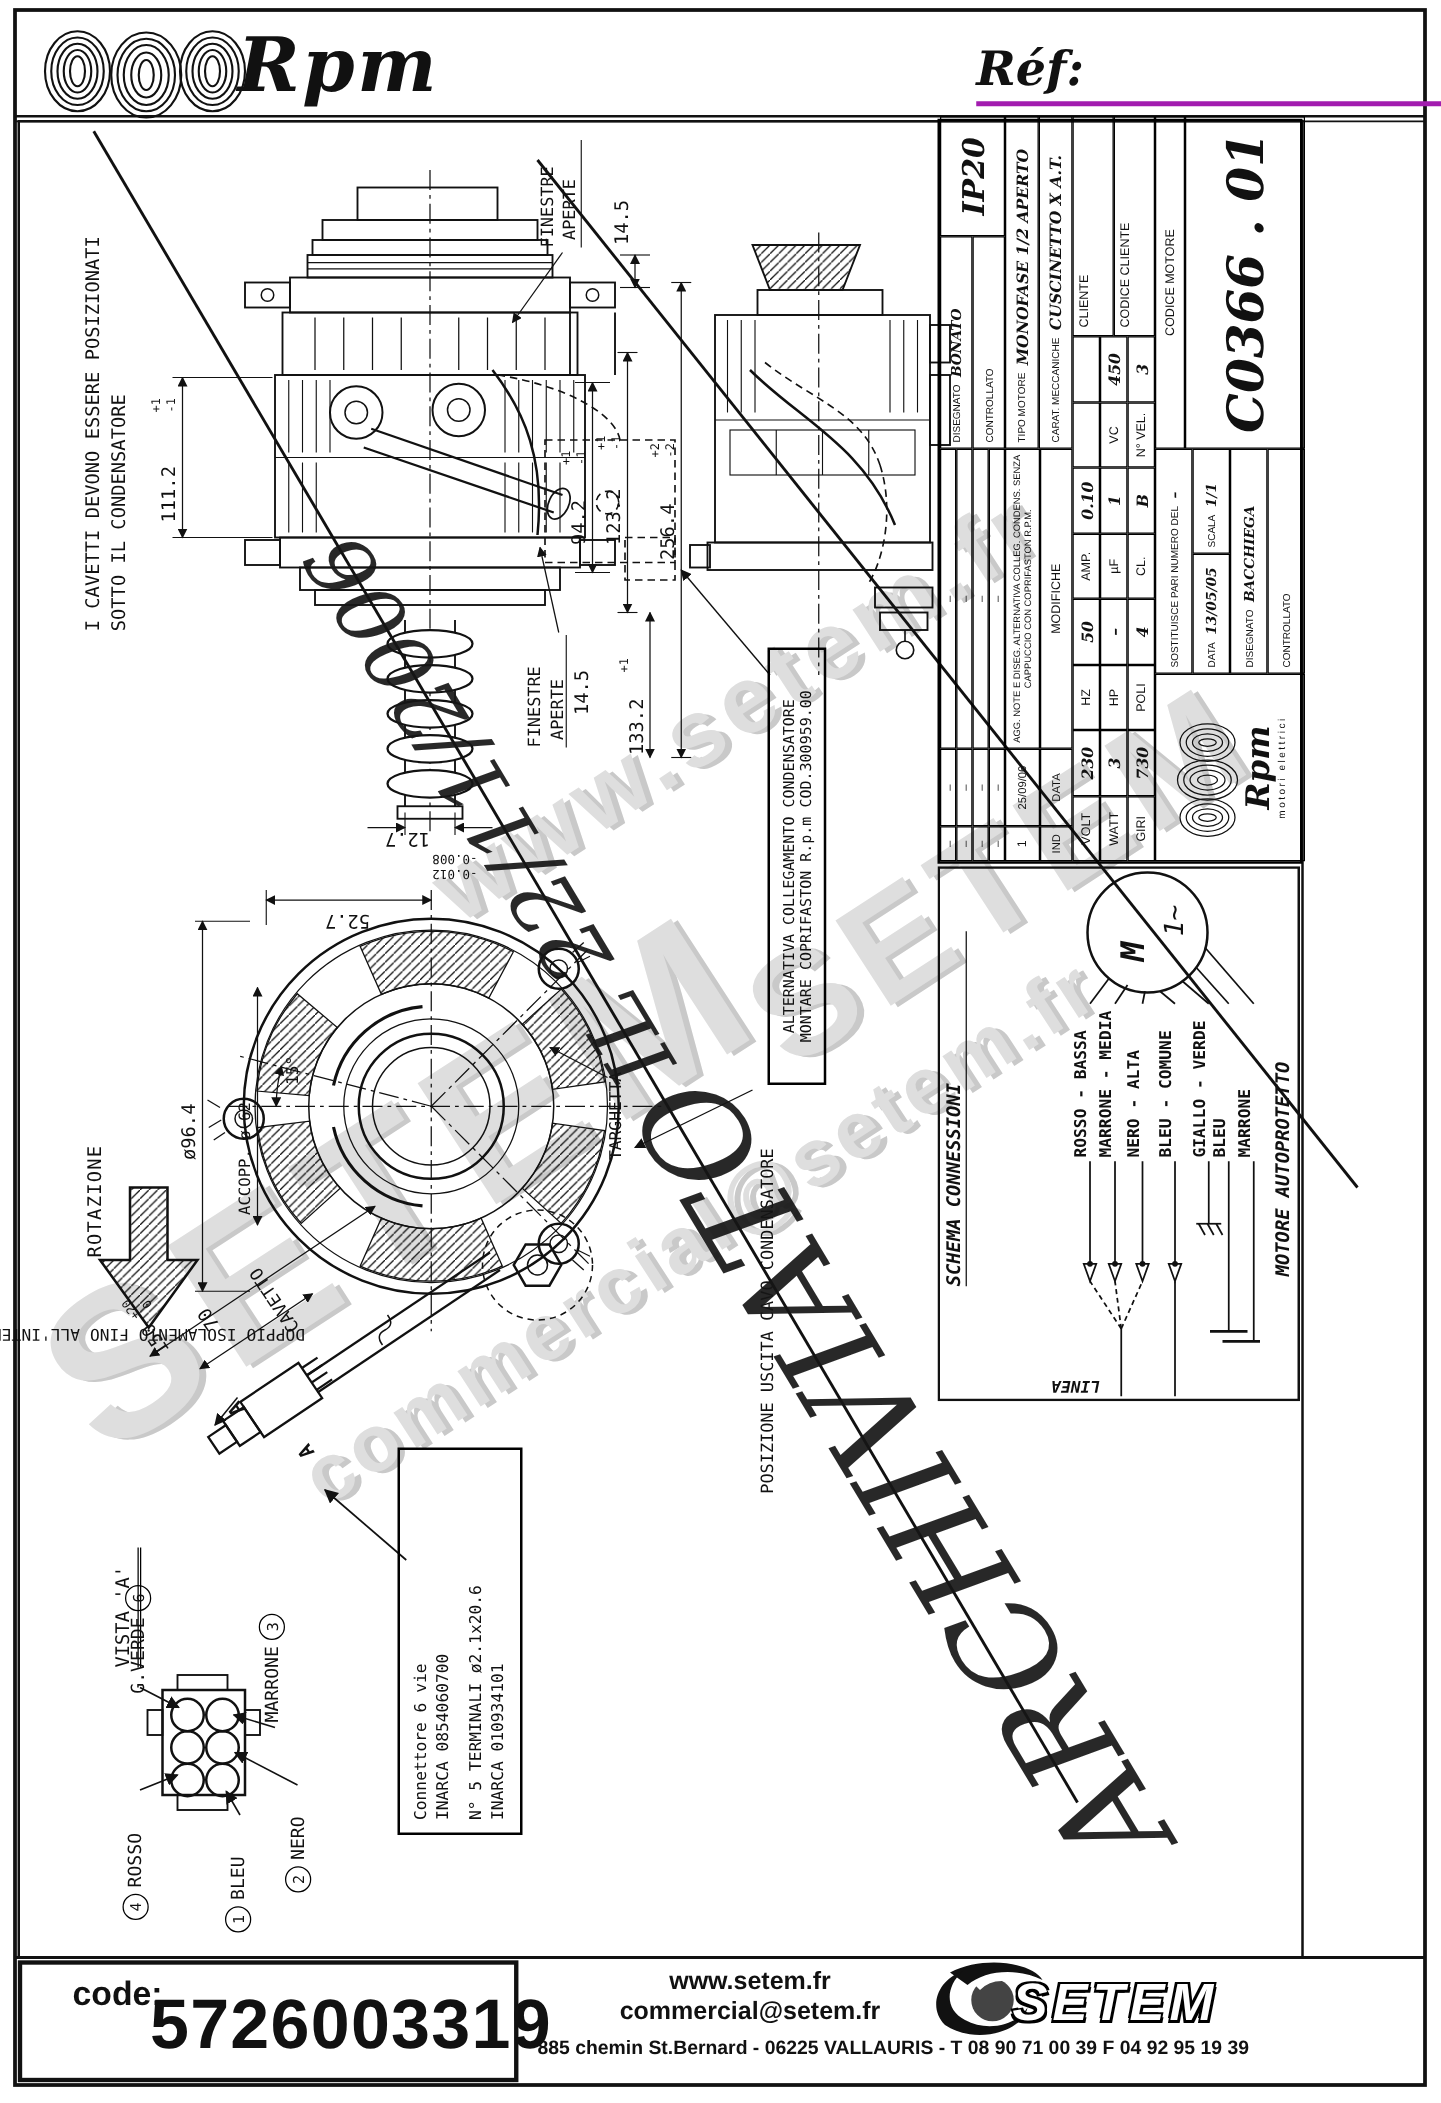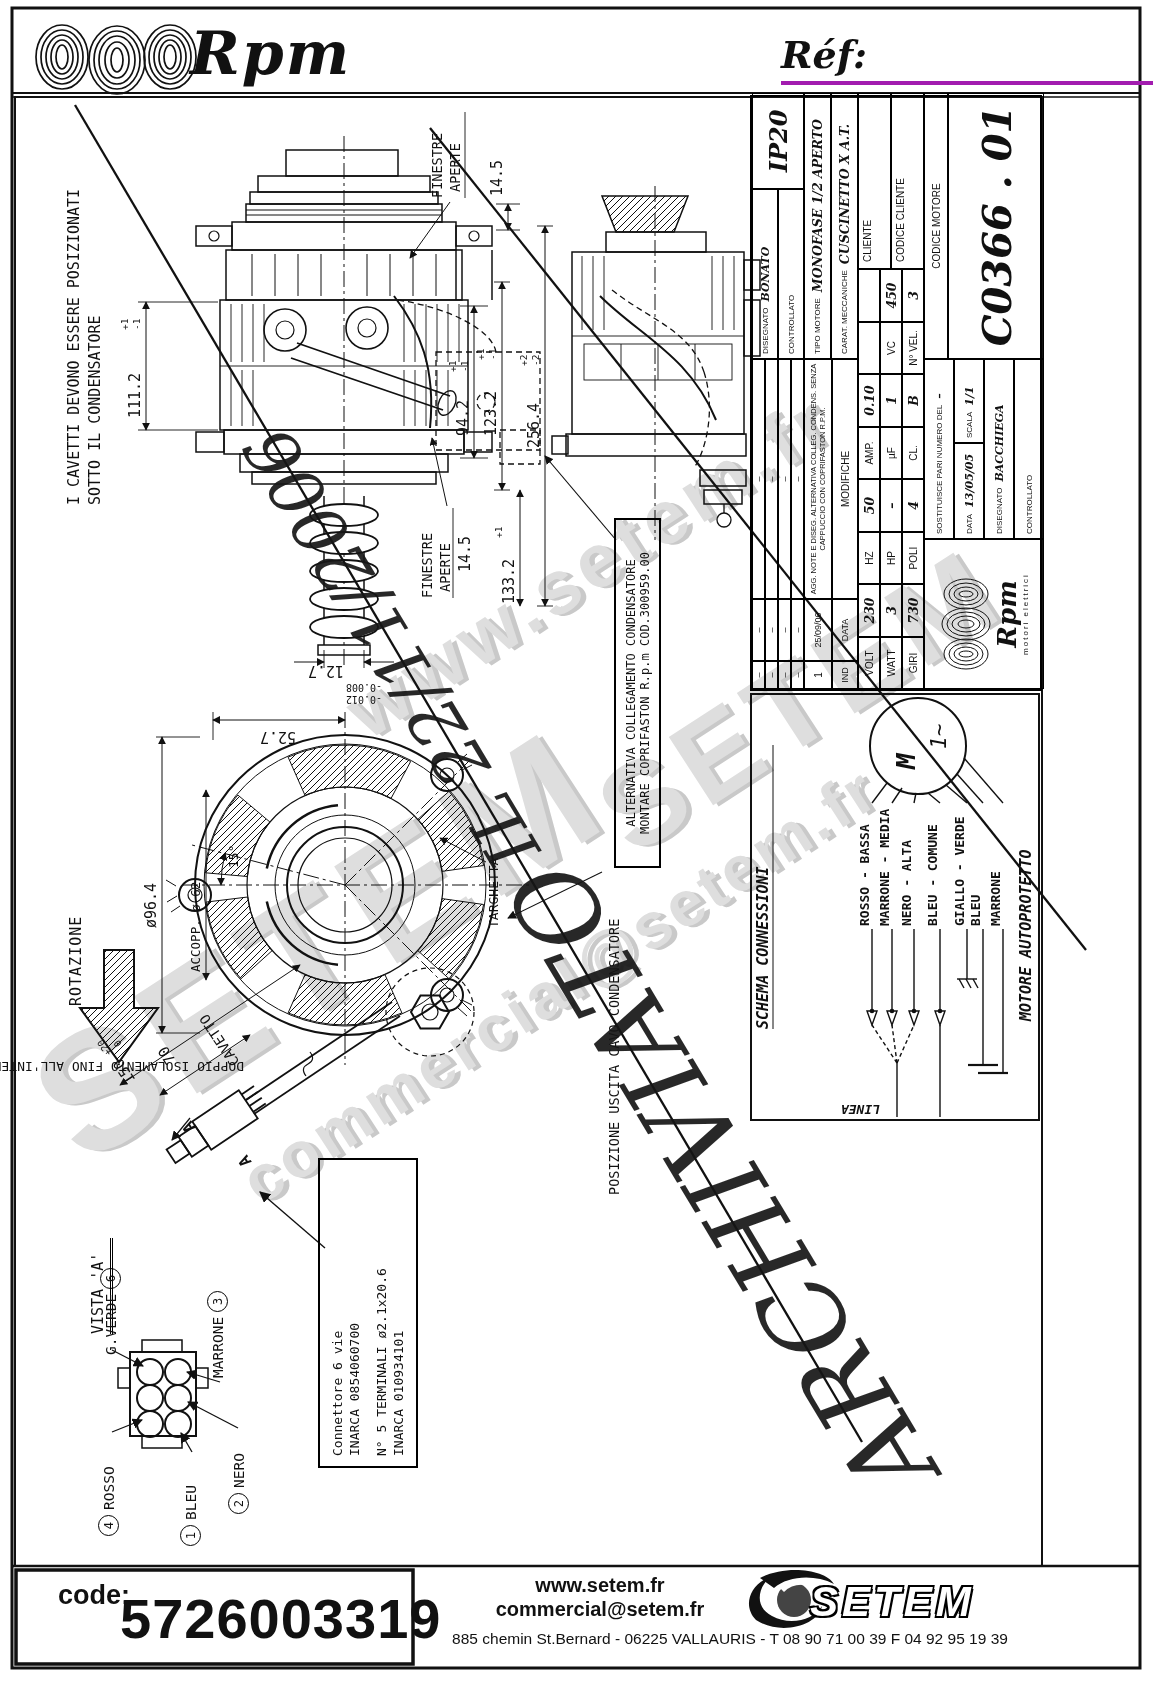--- a/index.html
+++ b/index.html
@@ -41,21 +41,21 @@
   .mono{font-family:"DejaVu Sans Mono",monospace;}
   .circled{display:inline-flex;width:19px;height:19px;border:1.6px solid #000;border-radius:50%;
            align-items:center;justify-content:center;font-size:12px;flex:0 0 auto;}
   .pinlab{display:flex;align-items:center;gap:5px;font-family:"DejaVu Sans Mono",monospace;font-size:14.5px;white-space:nowrap;}
   
   .code-label{position:absolute;left:58px;top:1580px;font-size:27px;font-weight:bold;}
   .code-value{position:absolute;left:120px;top:1586px;width:290px;text-align:center;
               font-size:56px;font-weight:bold;letter-spacing:1px;}
   .ft-site{position:absolute;left:470px;top:1574px;width:260px;text-align:center;font-weight:bold;font-size:20px;}
   .ft-mail{position:absolute;left:455px;top:1598px;width:290px;text-align:center;font-weight:bold;font-size:20px;}
-  .ft-addr{position:absolute;left:430px;top:1630px;width:600px;text-align:center;font-size:15.5px;}
+  .ft-addr{position:absolute;left:430px;top:1630px;width:600px;text-align:left;font-size:15.5px;font-weight:bold;}
   .setem-word{position:absolute;left:810px;top:1578px;font-style:italic;font-weight:900;font-size:42px;
               letter-spacing:4px;color:#fff;font-family:"Liberation Sans",sans-serif;
               text-shadow:-2px -2px 0 #000,2px -2px 0 #000,-2px 2px 0 #000,2px 2px 0 #000;}
 </style>
 </head>
 <body>
 
 <div class="page">
 
   <div class="wm-layer">

